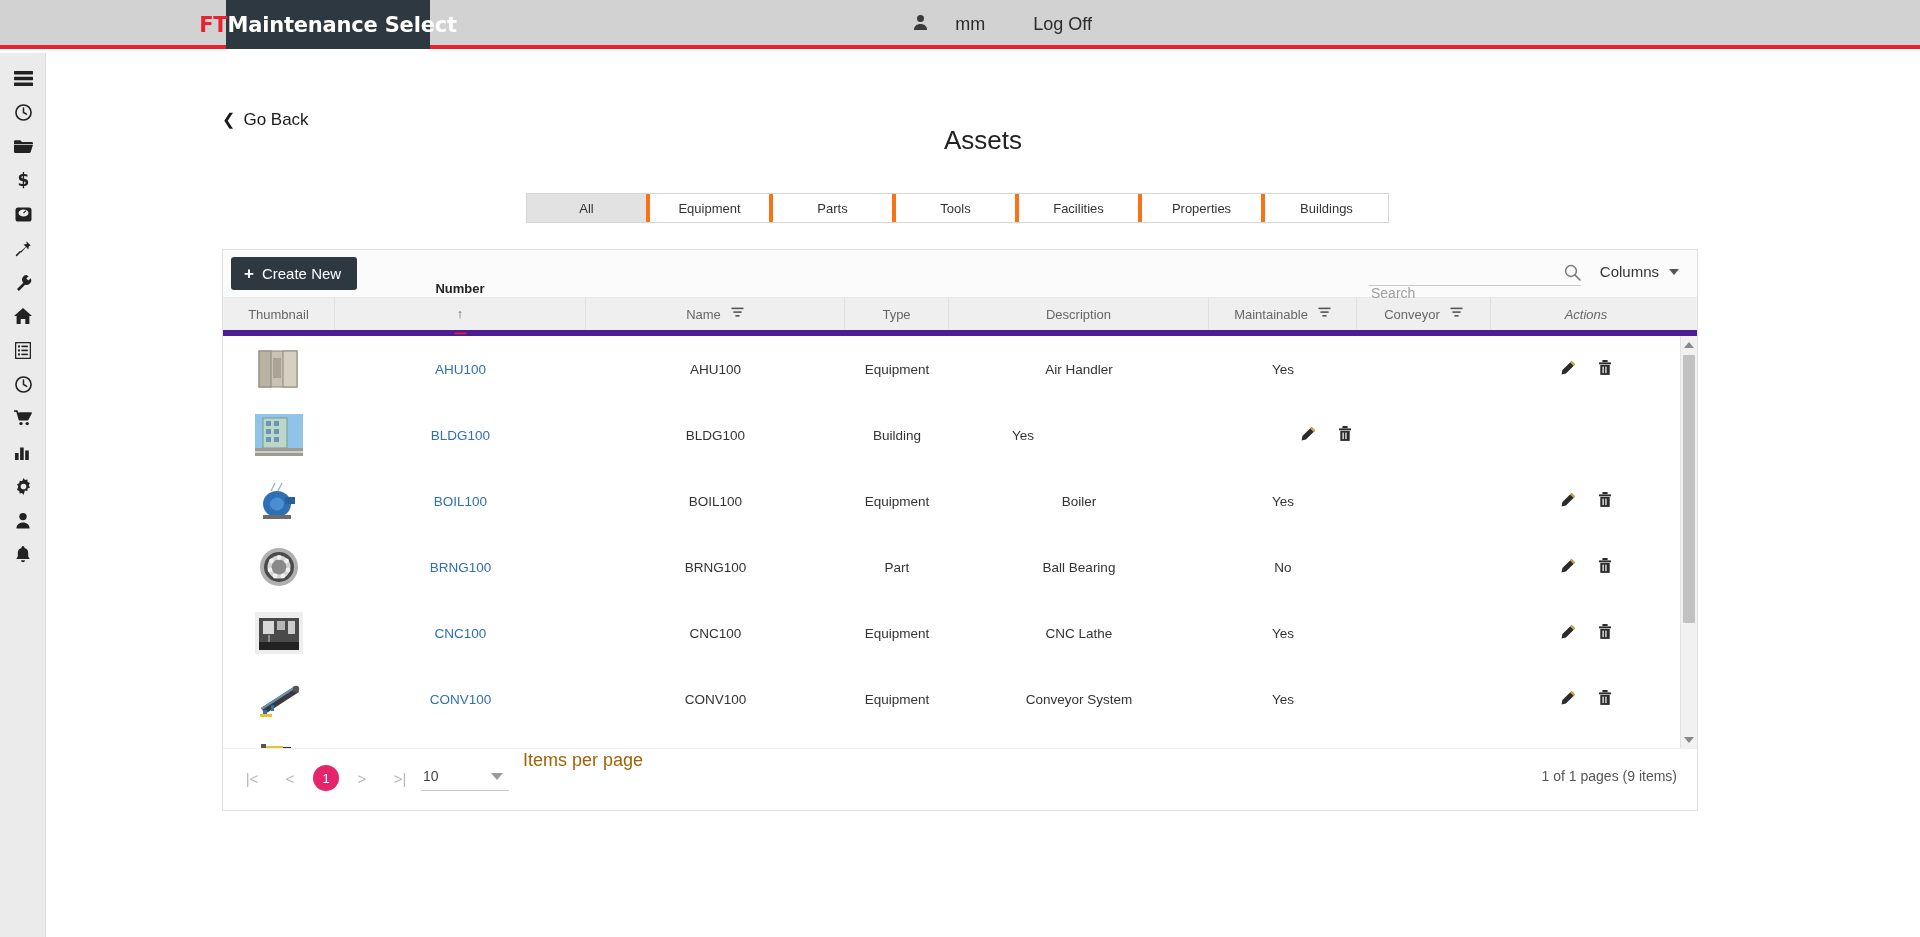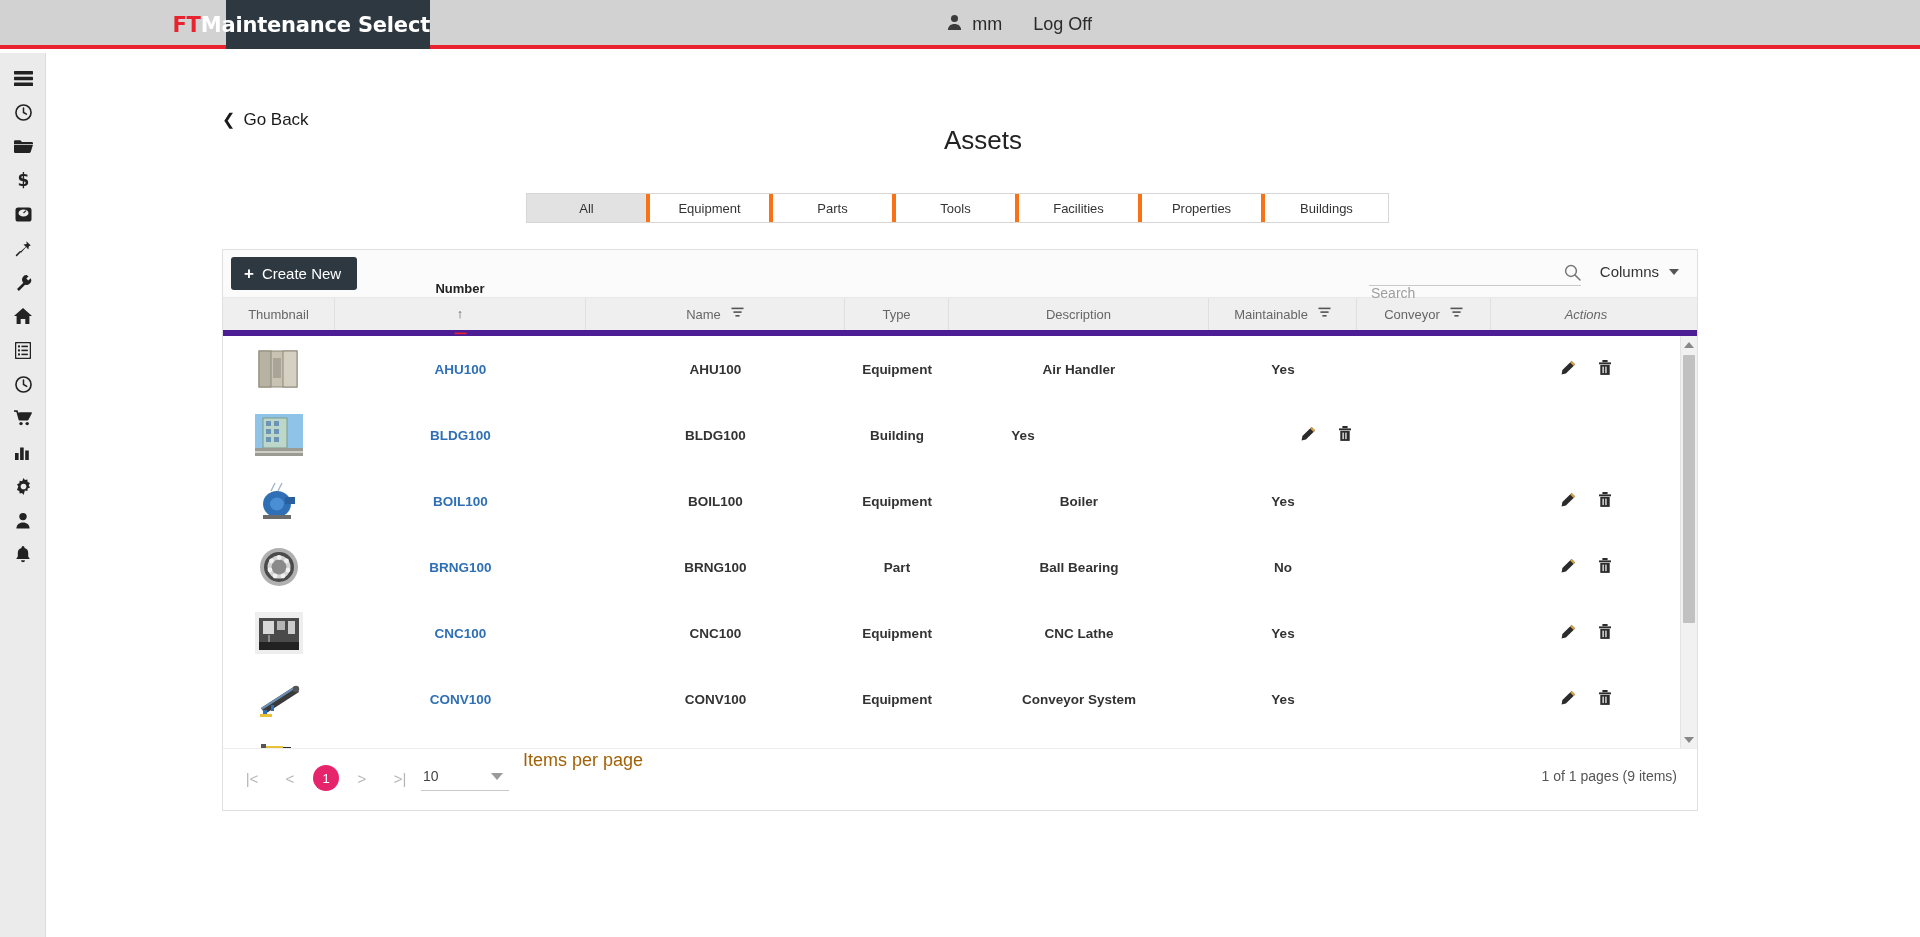--- a/index.html
+++ b/index.html
@@ -15,31 +15,31 @@
   .topbar {
     position: absolute; top: 0; left: 0;
     width: 1920px; height: 49px;
     background: #d2d2d2;
     border-bottom: 4px solid #e8232f;
   }
   .logo-block {
     position: absolute; left: 226px; top: 0;
     width: 204px; height: 49px;
     background: #2e3841;
-    display: flex; align-items: center; justify-content: flex-end;
+    display: flex; align-items: center; justify-content: center;
   }
   .logo-text {
     font-size: 21px; font-weight: bold; letter-spacing: -0.2px;
     color: #ffffff; white-space: nowrap;
     font-family: "DejaVu Sans", sans-serif;
   }
   .logo-ft { color: #e8232f; }
   .user-area {
     position: absolute; right: 828px; top: 0; height: 49px;
-    display: flex; align-items: center; gap: 9px;
+    display: flex; align-items: center; gap: 26px;
     white-space: nowrap;
   }
   .user-icon { display: block; }
   .user-name { font-size: 18px; color: #2b2b2b; }
   .logoff {
     font-size: 18px; color: #2b2b2b; margin-left: 22px;
     text-decoration: none; cursor: pointer;
   }
 
   
@@ -143,21 +143,21 @@
   }
   .th:last-child { border-right: none; font-style: italic; }
   .th.sorted { color: #222222; font-weight: bold; flex-direction: column; }
   .sort-asc { font-size: 13px; color: #555; }
   .filt { display: inline-block; }
 
   .tbl-body {
     position: relative; height: 412px; overflow: hidden;
     background: #ffffff;
   }
-  .tr { display: flex; height: 66px; align-items: center; font-weight: bold; }
+  .tr { display: flex; height: 66px; align-items: center; }
   .td {
     display: flex; align-items: center; justify-content: center;
     font-size: 13.5px; color: #333333; height: 66px;
   }
   .td.num a { color: #2f6fb5; text-decoration: none; cursor: pointer; font-size: 13.5px; }
   .thumb { width: 48px; height: 42px; border: 0; display:block; }
   .act { display: flex; gap: 22px; align-items: center; justify-content: center; }
   .act span { cursor: pointer; display: block; }
 
   

